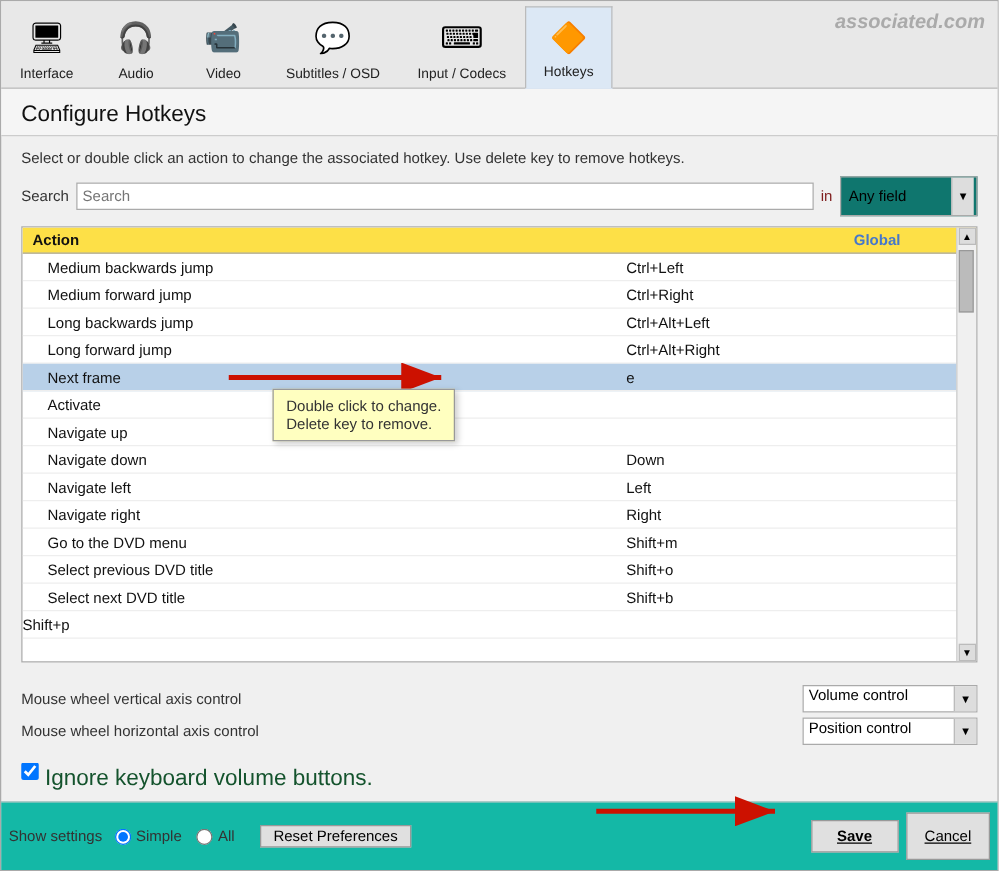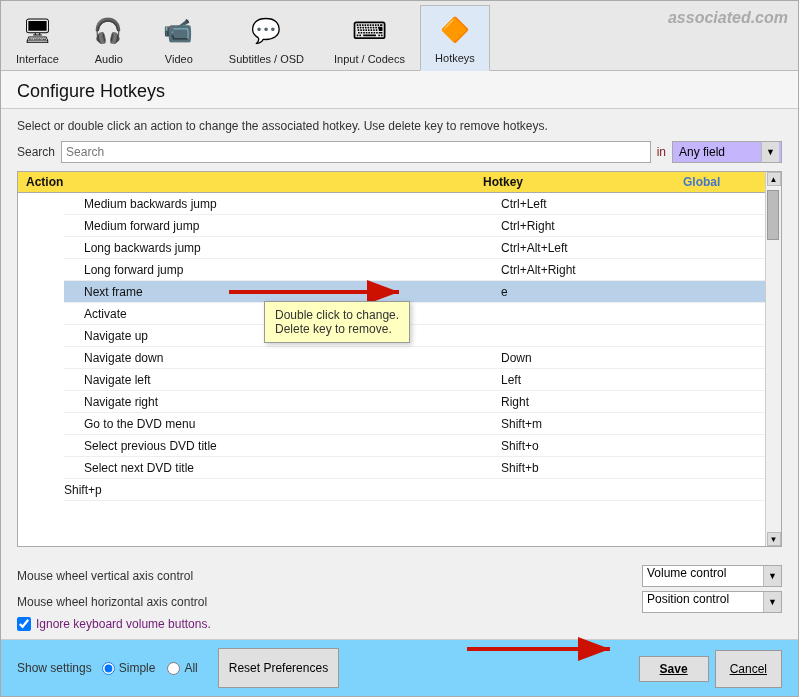--- a/index.html
+++ b/index.html
@@ -123,23 +123,23 @@
       font-size: 12px;
       outline: none;
     }
 
     .in-label {
       font-size: 12px;
       color: #7f1d1d;
     }
 
     .field-dropdown {
-      height: 22px;
+      height: 32px;
       border: 1px solid #aaa;
-      background: #c4b5fd;
+      background: #0f766e;
       font-size: 12px;
       padding: 0 2px;
       cursor: pointer;
       display: flex;
       align-items: center;
       min-width: 90px;
       position: relative;
       gap: 36px;
     }
 
@@ -198,21 +198,20 @@
     }
 
     .col-scroll {
       width: 18px;
     }
 
     .table-body {
       overflow-y: auto;
       height: calc(100% - 26px);
       position: relative;
-      margin-left: 46px;
     }
 
     .table-row {
       display: flex;
       align-items: center;
       border-bottom: 1px solid #eee;
       height: 22px;
       cursor: pointer;
     }
 
@@ -309,31 +308,32 @@
       margin-bottom: 8px;
       gap: 5px;
     }
 
     .checkbox-row input[type=checkbox] {
       width: 14px;
       height: 14px;
     }
 
     .checkbox-label {
-      font-size: 12px;
-      color: #701a75;
+      font-size: 18px;
+      color: #14532d;
+      margin-top: 12px;
     }
 
     
     .footer {
       display: flex;
-      align-items: flex-end;
-      padding: 8px 16px;
+      align-items: center;
+      padding: 8px 6px;
       border-top: 1px solid #ccc;
-      background: #7dd3fc;
+      background: #14b8a6;
       justify-content: space-between;
     }
 
     .show-settings-group {
       display: flex;
       align-items: center;
       gap: 10px;
     }
 
     .show-settings-label {
@@ -352,21 +352,21 @@
       align-items: center;
       gap: 4px;
     }
 
     .radio-item label {
       font-size: 12px;
       color: #333;
     }
 
     .reset-btn {
-      height: 40px;
+      height: 18px;
       padding: 0 10px;
       background: #e0e0e0;
       border: 1px solid #999;
       font-size: 12px;
       cursor: pointer;
       margin-left: 10px;
     }
 
     .footer-right {
       display: flex;
@@ -440,21 +440,20 @@
       <span class="in-label">in</span>
       <div class="field-dropdown">
         <span class="field-dropdown-text">Any field</span>
         <div class="field-dropdown-arrow">▼</div>
       </div>
     </div>
 
     <div class="hotkeys-table-container">
       <div class="table-header">
         <div class="col-action">Action</div>
-        <div class="col-hotkey">Hotkey</div>
         <div class="col-global">Global</div>
         <div class="col-scroll"></div>
       </div>
       <div class="table-body">
 
         <div class="table-row">
           <div class="row-action">Medium backwards jump</div>
           <div class="row-hotkey">Ctrl+Left</div>
           <div class="row-global"></div>
         </div>

